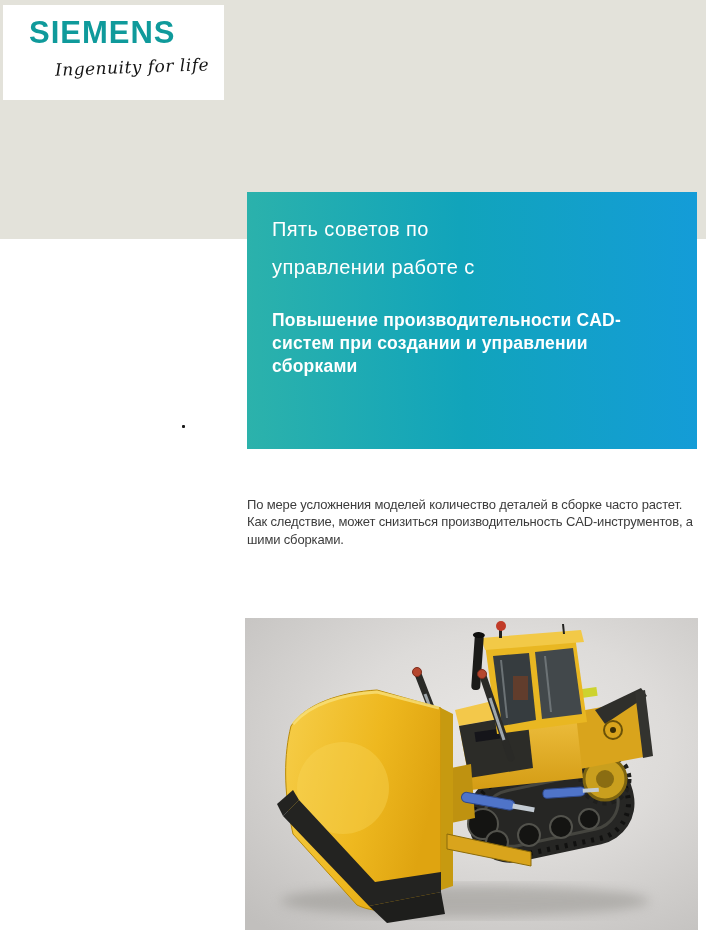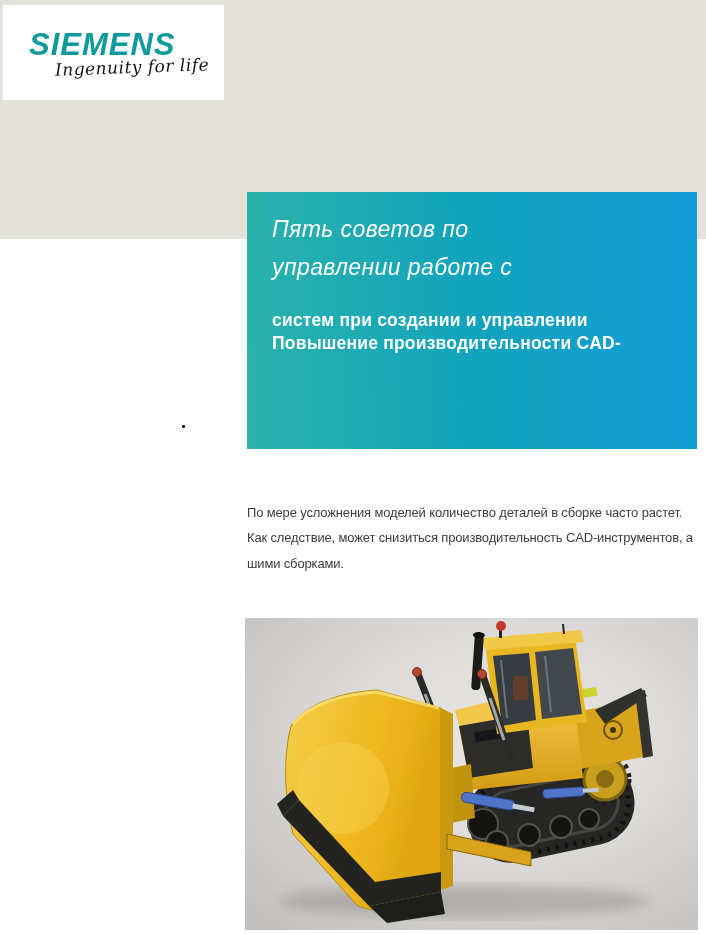--- a/index.html
+++ b/index.html
@@ -3,39 +3,39 @@
 <meta charset="utf-8">
 <style>
   html,body{margin:0;padding:0;}
   body{font-family:"Liberation Sans",sans-serif;background:#ffffff;}
   .page{position:relative;width:706px;height:934px;background:#fff;overflow:hidden;}
 
   .band{position:absolute;left:0;top:0;width:706px;height:239px;
         background:var(--band,#e3e2da);}
 
   .logo-box{position:absolute;left:3px;top:5px;width:221px;height:95px;background:#ffffff;}
-  .brand{position:absolute;left:26px;top:22px;font-weight:700;font-size:31px;
-         letter-spacing:1px;color:var(--brand,#0f9a9b);font-style:italic;}
+  .brand{position:absolute;left:26px;top:10px;font-weight:700;font-size:31px;
+         letter-spacing:1px;color:var(--brand,#0f9a9b);}
   .tagline{position:absolute;left:52px;top:52px;font-family:"DejaVu Serif",serif;
            font-style:italic;font-size:17px;color:#141414;transform:rotate(-2deg);
            letter-spacing:.5px;}
 
   .hero{position:absolute;left:247px;top:192px;width:450px;height:257px;
         background:linear-gradient(88deg,var(--heroFrom,#2cb2ab) 0%,#11a4bb 48%,var(--heroTo,#149cd8) 100%);
         color:#ffffff;}
   .hero-title{margin:18px 0 0 25px;}
-  .hero-title div{font-size:23px;line-height:38px;letter-spacing:.4px;white-space:nowrap;font-style:italic;}
+  .hero-title div{font-size:20px;line-height:38px;letter-spacing:.4px;white-space:nowrap;}
   .hero-subtitle{margin:23px 0 0 25px;}
   .hero-subtitle div{font-size:17.5px;line-height:23px;font-weight:700;white-space:nowrap;letter-spacing:.2px;}
 
   .stray-mark{position:absolute;left:182px;top:425px;width:3px;height:3px;border-radius:1px;
               background:#1a1a1a;}
 
   .intro{position:absolute;left:247px;top:496px;width:456px;color:var(--bodyText,#3c3c3c);}
-  .intro div{font-size:13px;line-height:17.4px;letter-spacing:-.15px;white-space:nowrap;margin-top:8px;}
+  .intro div{font-size:13px;line-height:17.4px;letter-spacing:-.15px;white-space:nowrap;}
 
   .figure{position:absolute;left:245px;top:618px;width:453px;height:312px;}
   .figure svg{display:block;}
 </style>
 </head>
 <body>
 
 <div class="page">
 
   <div class="band"></div>
@@ -44,22 +44,23 @@
     <div class="brand">SIEMENS</div>
     <div class="tagline">Ingenuity for life</div>
   </div>
 
   <div class="hero">
     <div class="hero-title">
       <div>Пять советов по</div>
       <div>управлении работе с</div>
     </div>
     <div class="hero-subtitle">
+      <div>Повышение производительности CAD-</div>
       <div>систем при создании и управлении</div>
-      <div>Повышение производительности CAD-</div>
+      <div>сборками</div>
     </div>
   </div>
 
   <div class="stray-mark"></div>
 
   <div class="intro">
     <div>По мере усложнения моделей количество деталей в сборке часто растет.</div>
     <div>Как следствие, может снизиться производительность CAD-инструментов, а</div>
     <div>шими сборками.</div>
   </div>

